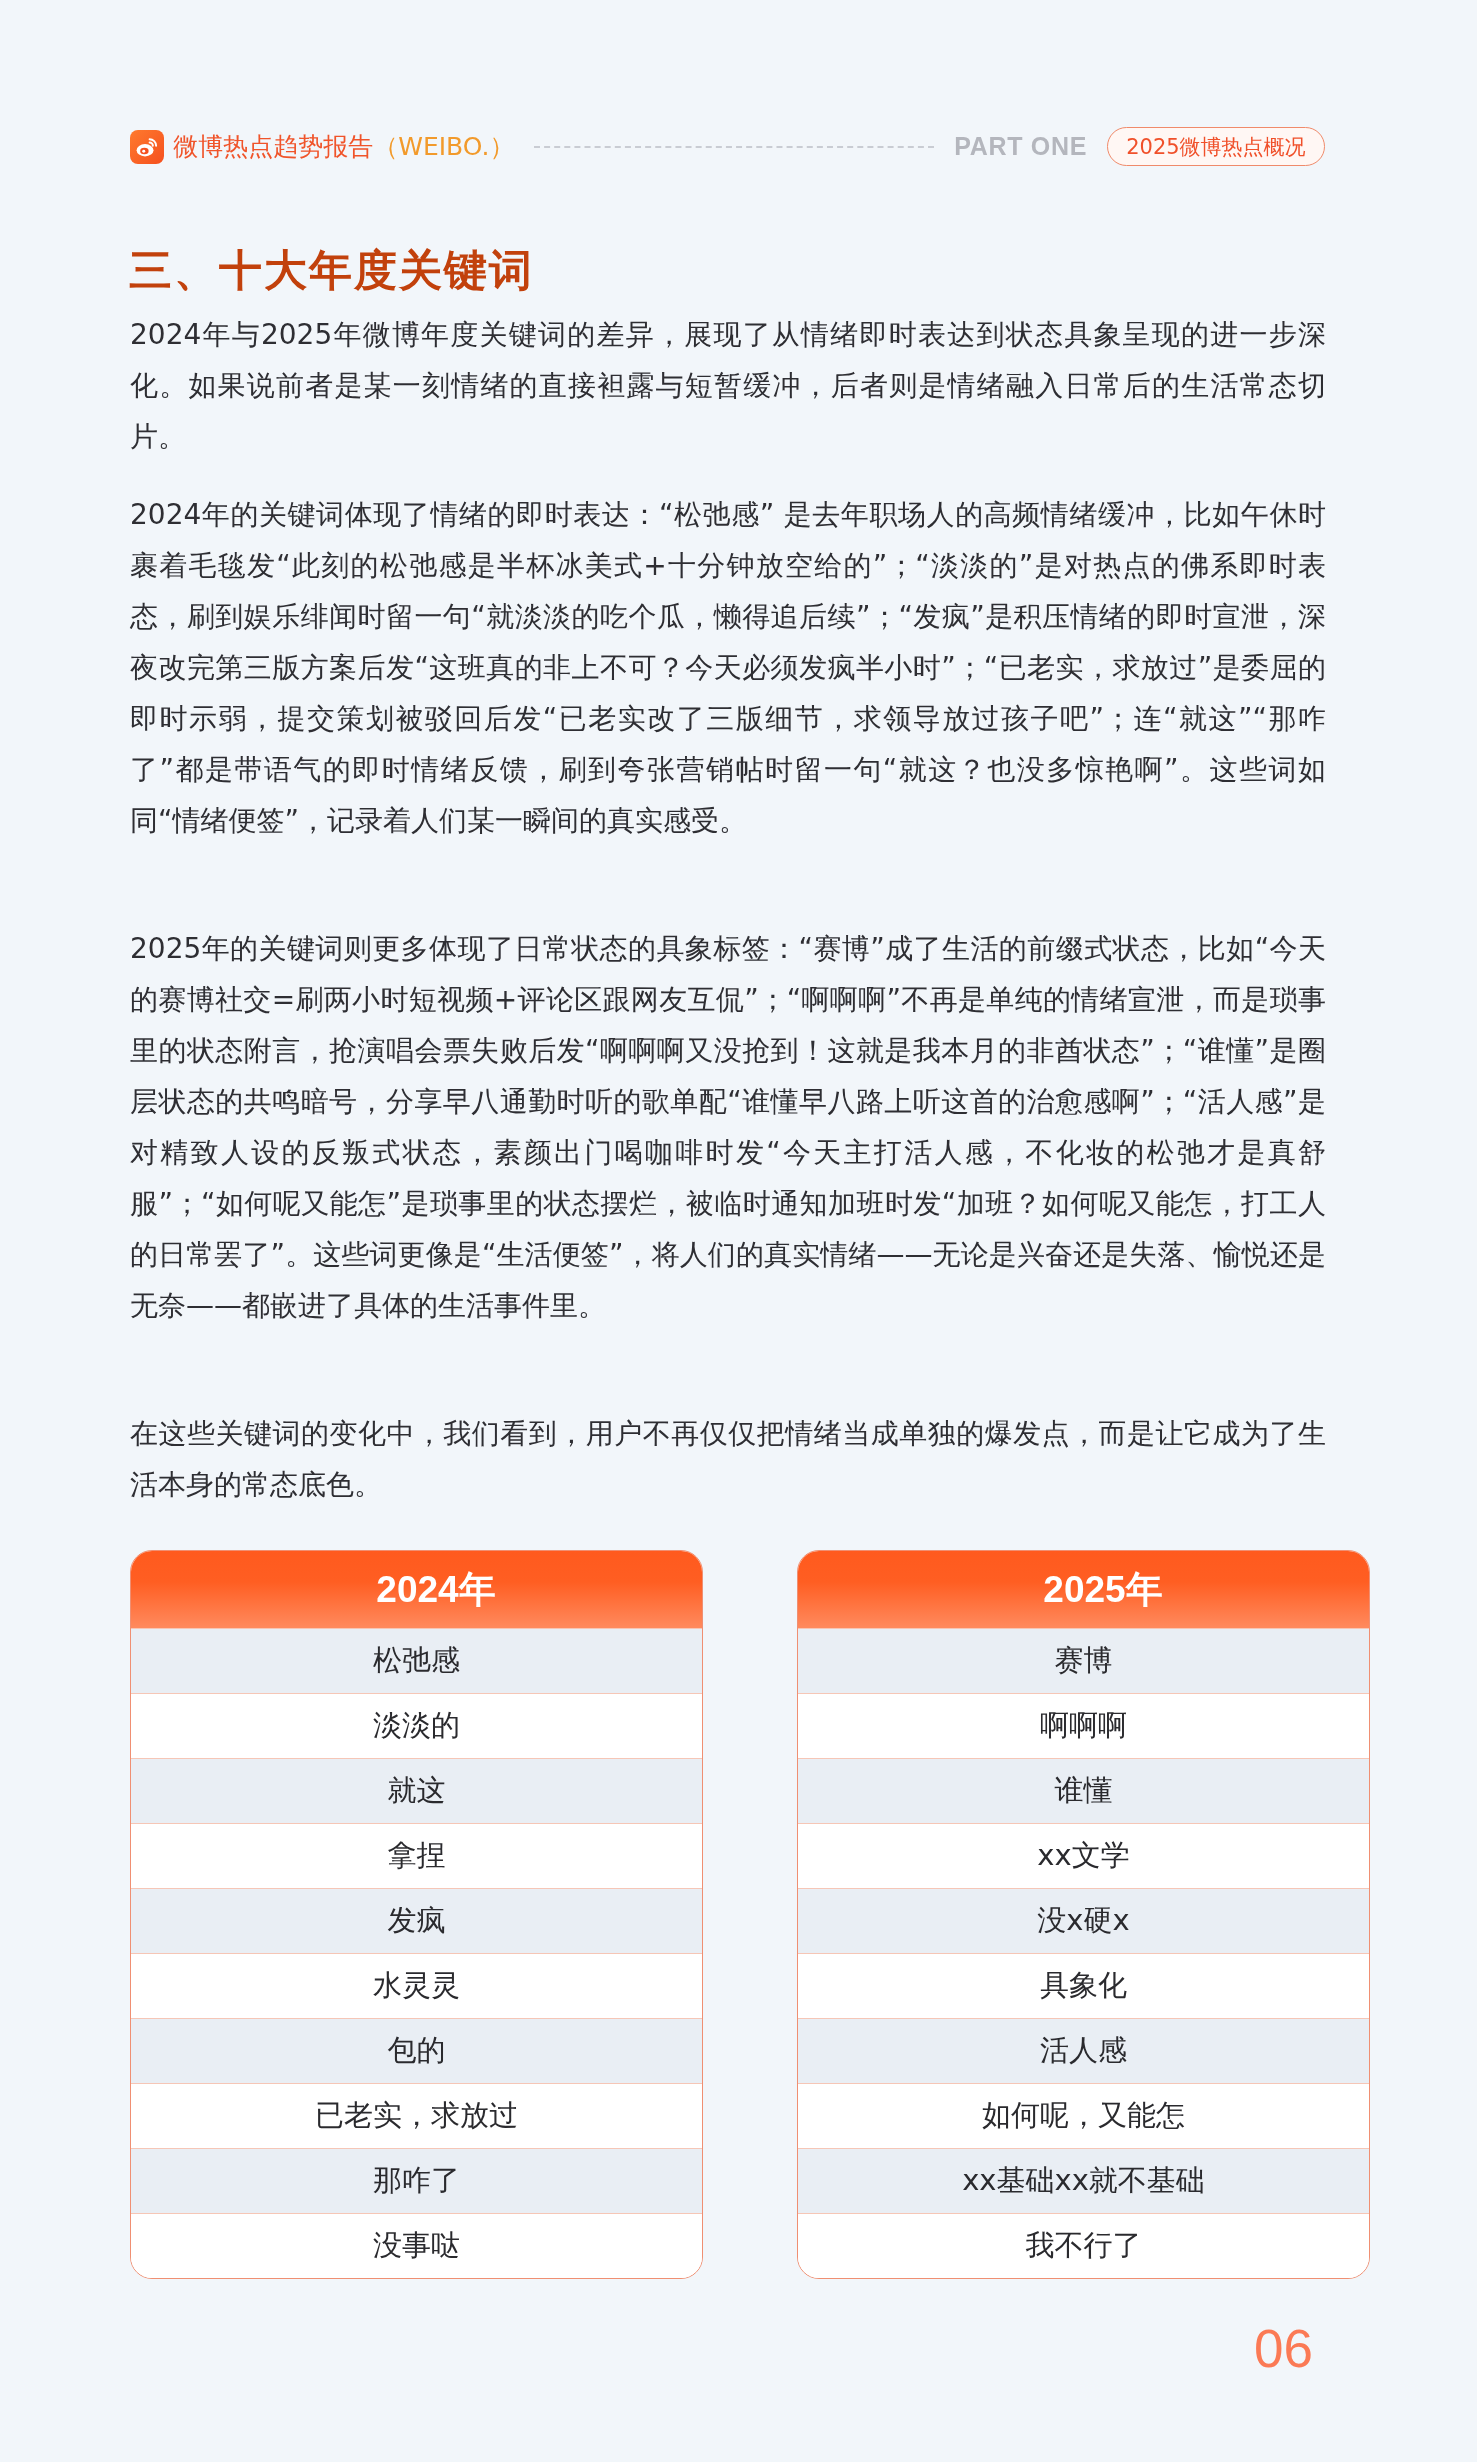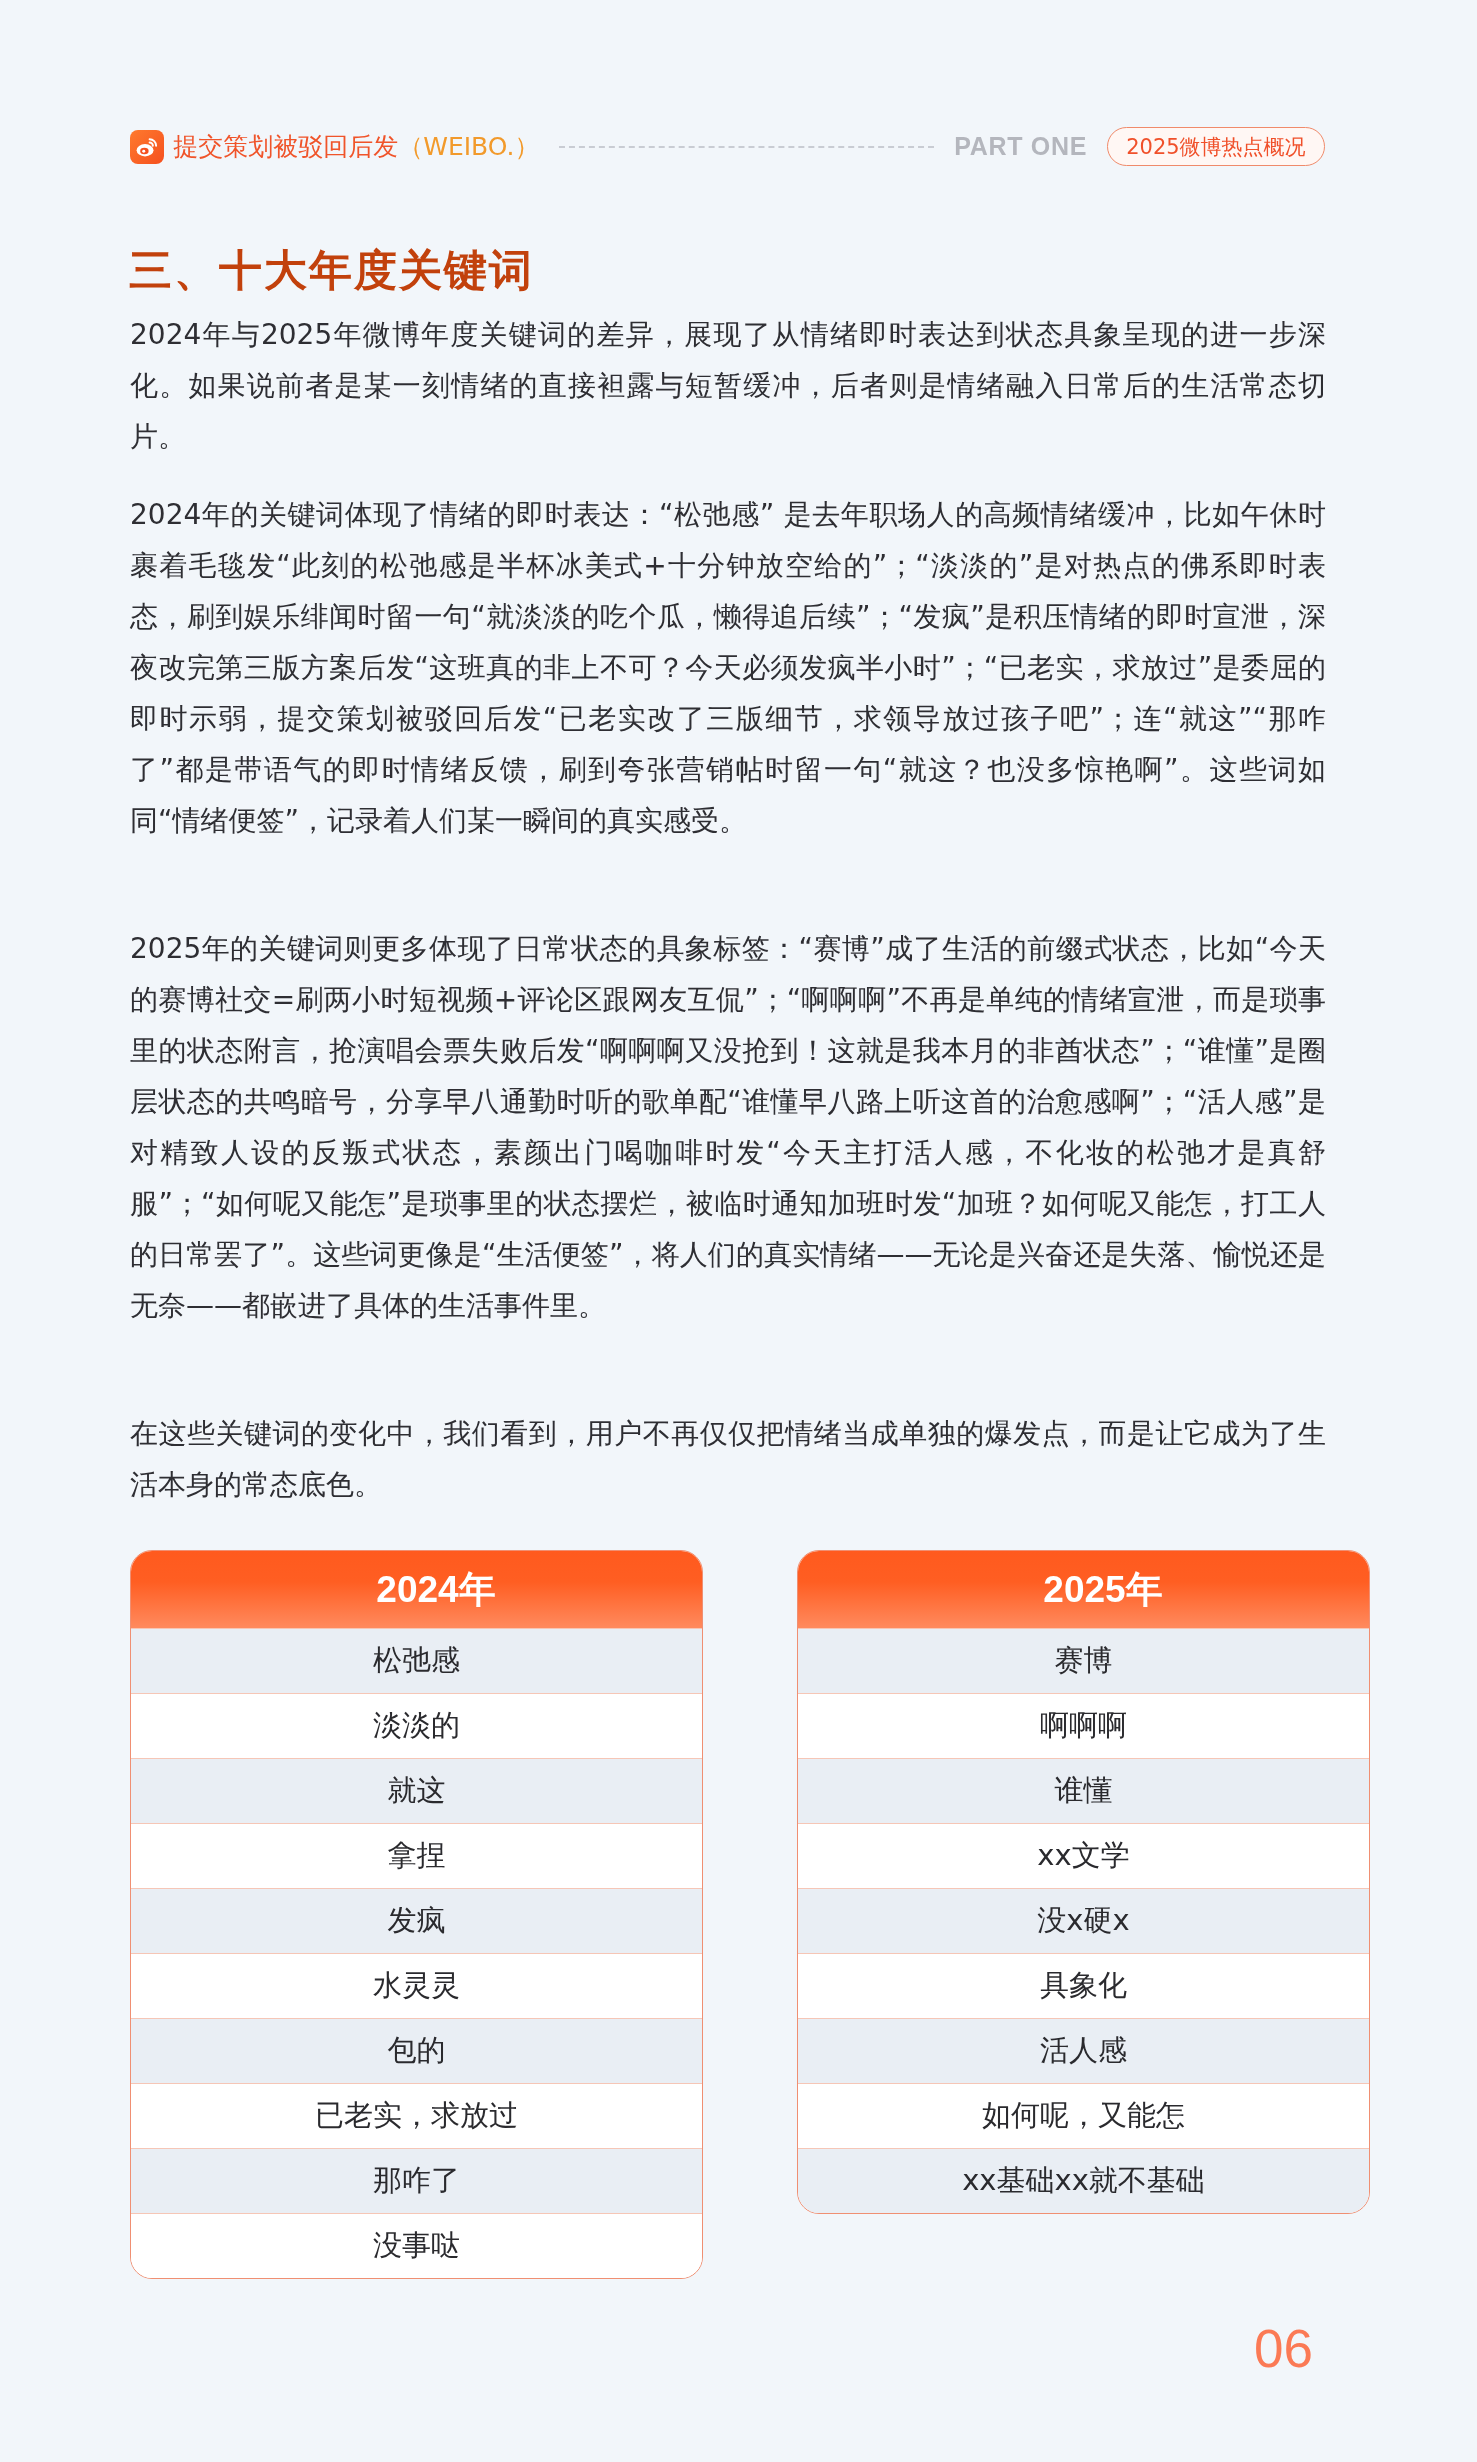--- a/index.html
+++ b/index.html
@@ -82,21 +82,21 @@
   <div class="logo">
     <svg width="26" height="26" viewBox="0 0 40 40">
       <ellipse cx="17" cy="25" rx="13" ry="9.5" fill="#fff"></ellipse>
       <ellipse cx="16" cy="26" rx="6.5" ry="5" fill="#f5501e"></ellipse>
       <circle cx="15" cy="26.5" r="2.3" fill="#fff"></circle>
       <path d="M24 8 A10 10 0 0 1 34 18" stroke="#fff" stroke-width="3" fill="none" stroke-linecap="round"></path>
       <path d="M24 13 A5 5 0 0 1 29 18" stroke="#fff" stroke-width="3" fill="none" stroke-linecap="round"></path>
     </svg>
   </div>
   <div class="brand">
-    <span>提交策划被驳回后发</span><span class="en">（WEIBO.）</span>
+    <span>微博热点趋势报告</span><span class="en">（WEIBO.）</span>
   </div>
   <div class="dash"></div>
   <div class="part">PART ONE</div>
   <div class="pill">2025微博热点概况</div>
 </div>
 
 <h1 class="title">三、十大年度关键词</h1>
 
 <p class="para p1">2024年与2025年微博年度关键词的差异，展现了从情绪即时表达到状态具象呈现的进一步深化。如果说前者是某一刻情绪的直接袒露与短暂缓冲，后者则是情绪融入日常后的生活常态切片。</p>
 <p class="para p2">2024年的关键词体现了情绪的即时表达：“松弛感” 是去年职场人的高频情绪缓冲，比如午休时裹着毛毯发“此刻的松弛感是半杯冰美式+十分钟放空给的”；“淡淡的”是对热点的佛系即时表态，刷到娱乐绯闻时留一句“就淡淡的吃个瓜，懒得追后续”；“发疯”是积压情绪的即时宣泄，深夜改完第三版方案后发“这班真的非上不可？今天必须发疯半小时”；“已老实，求放过”是委屈的即时示弱，提交策划被驳回后发“已老实改了三版细节，求领导放过孩子吧”；连“就这”“那咋了”都是带语气的即时情绪反馈，刷到夸张营销帖时留一句“就这？也没多惊艳啊”。这些词如同“情绪便签”，记录着人们某一瞬间的真实感受。</p>
@@ -124,17 +124,18 @@
   <div class="rows">
     <div class="row">赛博</div>
     <div class="row">啊啊啊</div>
     <div class="row">谁懂</div>
     <div class="row">xx文学</div>
     <div class="row">没x硬x</div>
     <div class="row">具象化</div>
     <div class="row">活人感</div>
     <div class="row">如何呢，又能怎</div>
     <div class="row">xx基础xx就不基础</div>
+    <div class="row">我不行了</div>
   </div>
 </div>
 
 <div class="pagenum">06</div>
 
 
 </body></html>

